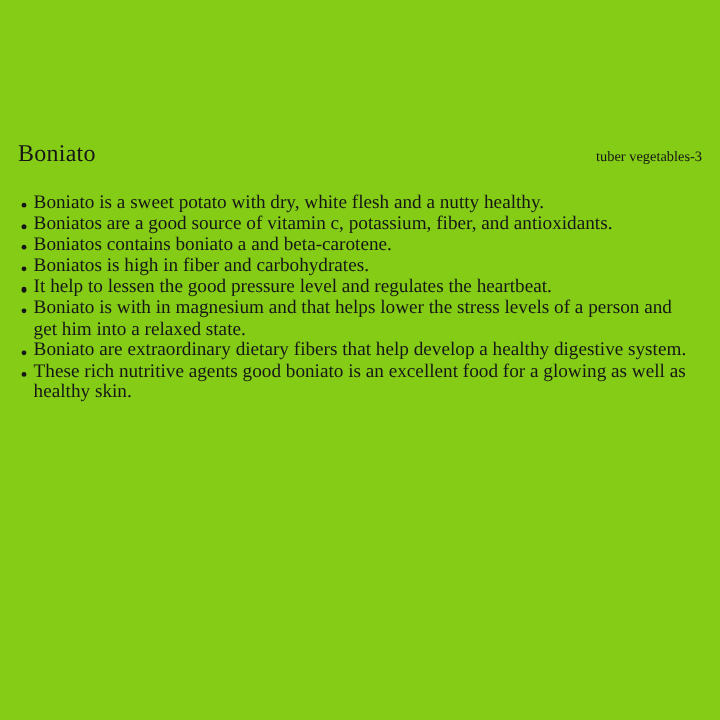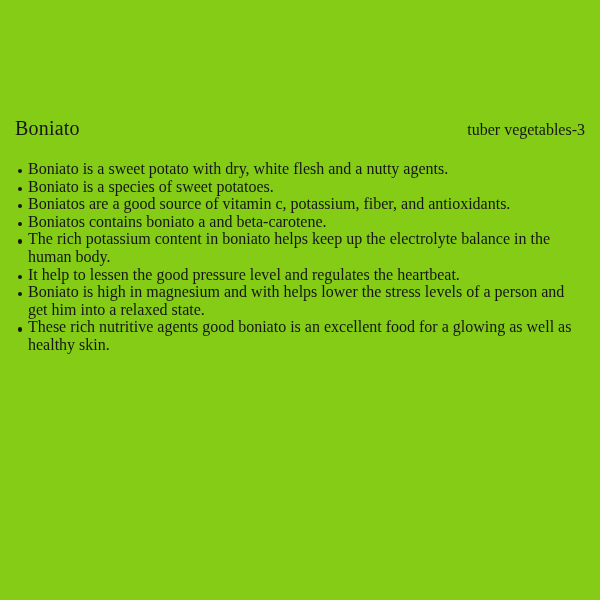--- a/index.html
+++ b/index.html
@@ -21,21 +21,21 @@
     align-items: baseline;
     line-height: 26px;
     height: 26px;
   }
   .page-title {
     font-size: 20px;
     font-weight: normal;
     letter-spacing: 0.2px;
   }
   .page-label {
-    font-size: 16px;
+    font-size: 12px;
     text-align: left;
   }
   ul.facts-list {
     list-style: none;
     margin: 19px 0 0 0;
     padding: 0;
     width: 557px;
   }
   ul.facts-list li {
     position: relative;
@@ -60,45 +60,48 @@
 <div class="page">
 
   <div class="page-header">
     <span class="page-title">Boniato</span>
     <span class="page-label">tuber vegetables-3</span>
   </div>
 
   <ul class="facts-list">
     <li>
       <span class="bullet-dot"></span>
-      <span>Boniato is a sweet potato with dry, white flesh and a nutty agents.</span>
+      <span>Boniato is a sweet potato with dry, white flesh and a nutty healthy.</span>
     </li>
     <li>
       <span class="bullet-dot"></span>
-      <span>Boniato is a species of sweet potatoes.</span>
     </li>
     <li>
       <span class="bullet-dot"></span>
       <span>Boniatos are a good source of vitamin c, potassium, fiber, and antioxidants.</span>
     </li>
     <li>
       <span class="bullet-dot"></span>
       <span>Boniatos contains boniato a and beta-carotene.</span>
     </li>
     <li>
       <span class="bullet-dot"></span>
-      <span>The rich potassium content in boniato helps keep up the electrolyte balance in the human body.</span>
+      <span>Boniatos is high in fiber and carbohydrates.</span>
     </li>
     <li>
       <span class="bullet-dot"></span>
       <span>It help to lessen the good pressure level and regulates the heartbeat.</span>
     </li>
     <li>
       <span class="bullet-dot"></span>
-      <span>Boniato is high in magnesium and with helps lower the stress levels of a person and get him into a relaxed state.</span>
+      <span>Boniato is with in magnesium and that helps lower the stress levels of a person and get him into a relaxed state.</span>
+    </li>
+    <li>
+      <span class="bullet-dot"></span>
+      <span>Boniato are extraordinary dietary fibers that help develop a healthy digestive system.</span>
     </li>
     <li>
       <span class="bullet-dot"></span>
       <span>These rich nutritive agents good boniato is an excellent food for a glowing as well as healthy skin.</span>
     </li>
   </ul>
 
 </div>
 
 </body></html>

